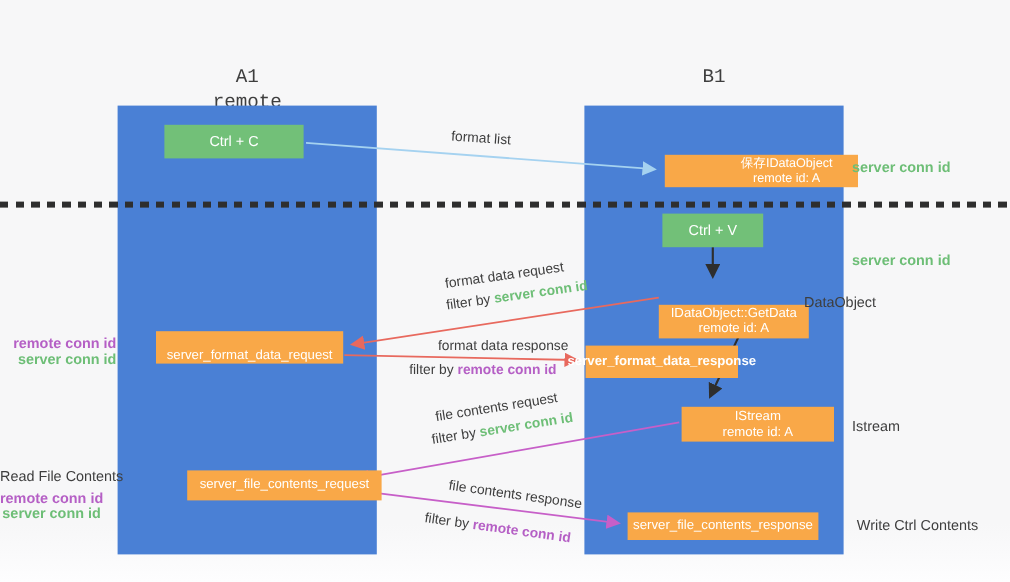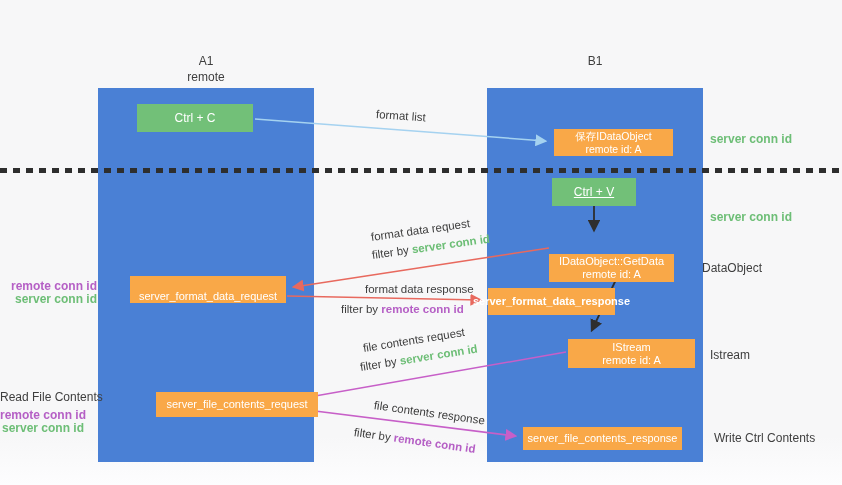--- a/index.html
+++ b/index.html
@@ -5,55 +5,55 @@
   html,body { margin:0; padding:0; }
   .canvas {
     position:relative; width:842px; height:485px; overflow:hidden;
     background:linear-gradient(#f7f7f8 90%, #fdfdfe);
     font-family:"Liberation Sans", sans-serif; color:#3e3e3e;
   }
   .title {
     position:absolute; left:0; right:0; top:10px; text-align:center;
     font-size:15px; line-height:1.4; color:#3b3b3b;
   }
-  .col-header { position:absolute; top:54px; width:216px; text-align:center; font-size:12px; line-height:1.3; color:#3e3e3e; }
+  .col-header { position:absolute; top:54px; width:216px; text-align:center; font-size:16px; line-height:1.3; color:#3e3e3e;font-family:Liberation Mono, monospace; }
   .col { position:absolute; top:88px; width:216px; height:374px; background:#4a80d5; z-index:0; }
   #lane-a1 { left:98px; }
   #lane-b1 { left:487px; }
   #hdr-a1 { left:98px; }
   #hdr-b1 { left:487px; }
   .divider {
     position:absolute; top:168px; left:0; width:842px; height:5px; z-index:3;
     background:repeating-linear-gradient(90deg,#2e2e2e 0 7px,transparent 7px 13px);
   }
   svg.arrows { position:absolute; left:0; top:0; z-index:1; }
   .node {
     position:absolute; z-index:2; display:flex; flex-direction:column;
     align-items:center; justify-content:center; text-align:center;
     color:#fff; white-space:nowrap;
   }
   .green-node  { background:#72c078; font-size:12px; }
   .orange-node { background:#f9a848; font-size:11px; line-height:13px; }
   #n-ctrlc    { left:137px; top:104px; width:116px; height:28px; }
-  #n-saveobj  { left:554px; top:129px; width:119px; height:27px; font-size:10.5px; }
-  #n-ctrlv    { left:552px; top:178px; width:84px;  height:28px;text-decoration:underline; }
+  #n-saveobj  { left:554px; top:129px; width:119px; height:27px; font-size:10.5px;padding-left:42px; }
+  #n-ctrlv    { left:552px; top:178px; width:84px;  height:28px; }
   #n-getdata  { left:549px; top:238px; width:125px; height:28px;margin-top:16px; }
   #n-fmtreq   { left:130px; top:276px; width:156px; height:27px;justify-content:flex-end; }
   #n-fmtresp  { left:488px; top:288px; width:127px; height:27px;font-weight:bold; }
   #n-istream  { left:568px; top:339px; width:127px; height:29px; }
   #n-filereq  { left:128px; top:392px; width:162px; height:25px;margin-left:28px; }
   #n-fileresp { left:523px; top:427px; width:159px; height:23px; }
   .side-label { position:absolute; z-index:2; font-size:12px; white-space:nowrap; }
   .green-text  { color:#6dbe76; font-weight:bold; }
   .purple-text { color:#b55fc5; font-weight:bold; }
   .dark-text   { color:#3e3e3e; }
   .ralign { text-align:right; }
   #sl-r-conn1 { left:710px; top:132px; }
   #sl-r-conn2 { left:710px; top:210px; }
-  #sl-r-dobj  { left:702px; top:245px;margin-top:16px; }
+  #sl-r-dobj  { left:670px; top:245px; }
   #sl-r-istr  { left:710px; top:348px; }
   #sl-r-write { left:714px; top:431px; }
   #sl-l-remote1 { left:0; width:97px; top:279px; }
   #sl-l-server1 { left:0; width:97px; top:292px; }
   #sl-l-read    { left:0; width:98px; top:390px; }
   #sl-l-remote2 { left:0; width:84px; top:408px; }
   #sl-l-server2 { left:0; width:84px; top:421px; }
   .flow-label { position:absolute; z-index:2; font-size:11.5px; color:#3e3e3e; white-space:nowrap; transform-origin:left center; }
   #fl-list      { left:376px; top:108px; transform:rotate(4deg); }
   #fl-fmtreq    { left:371px; top:231px; transform:rotate(-8deg); }

